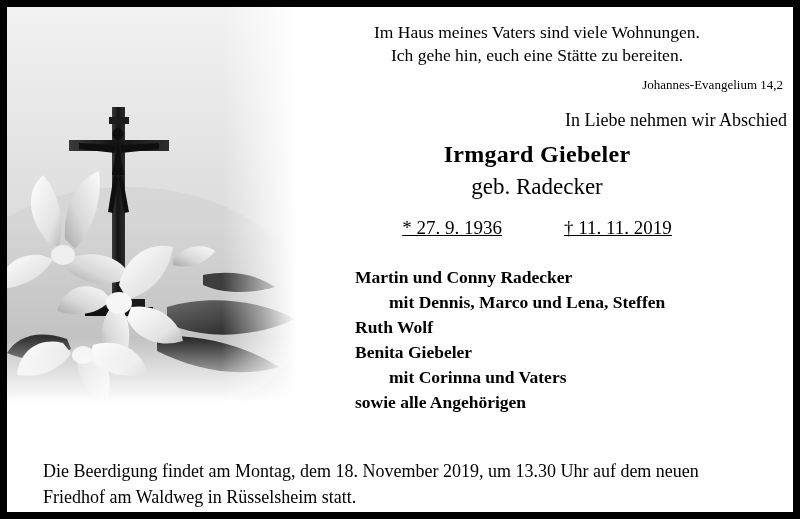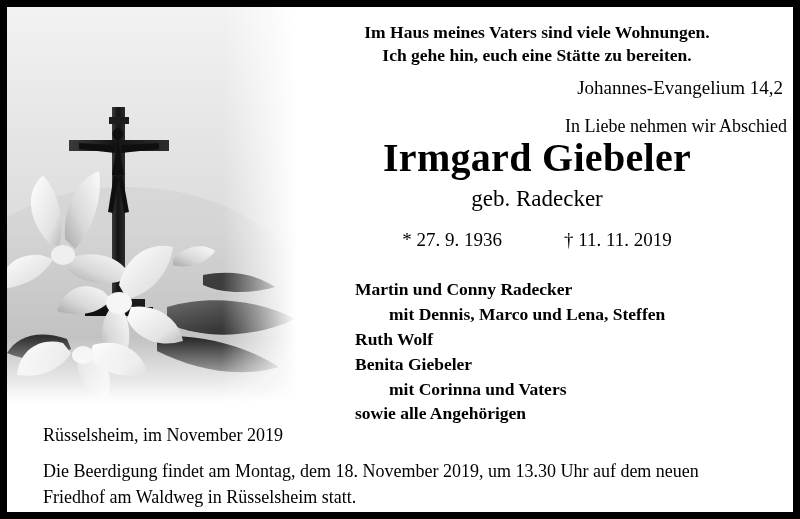--- a/index.html
+++ b/index.html
@@ -45,50 +45,51 @@
   .content {
     position: absolute;
     left: 280px;
     top: 14px;
     width: 500px;
   }
   .verse {
     text-align: center;
     font-size: 17.5px;
     line-height: 1.32;
-    font-weight: bold;
   }
   .verse div { white-space: nowrap; }
   .verse-source {
     text-align: right;
-    font-size: 19px;
+    font-size: 13px;
     margin-top: 10px;
     padding-right: 4px;
   }
   .farewell {
     text-align: right;
     font-size: 18px;
     margin-top: 17px;
   }
   .name {
     text-align: center;
-    font-size: 40px;
+    font-size: 24px;
     font-weight: bold;
     letter-spacing: 0.3px;
+    margin-top: 11px;
     line-height: 1.05;
   }
   .maiden {
     text-align: center;
     font-size: 23px;
     margin-top: 7px;
   }
   .dates {
     text-align: center;
     font-size: 19px;
     margin-top: 17px;
+    text-decoration: underline;
   }
   .dates .birth { margin-right: 62px; }
 
   .family {
     margin-top: 26px;
     font-size: 17.5px;
     font-weight: bold;
     line-height: 1.42;
     padding-left: 68px;
   }
@@ -240,21 +241,20 @@
       <div class="family">
         <div>Martin und Conny Radecker</div>
         <div class="indent">mit Dennis, Marco und Lena, Steffen</div>
         <div>Ruth Wolf</div>
         <div>Benita Giebeler</div>
         <div class="indent">mit Corinna und Vaters</div>
         <div>sowie alle Angehörigen</div>
       </div>
     </div>
 
-    <div class="place">Rüsselsheim, im November 2019</div>
 
     <div class="burial">
       <div>Die Beerdigung findet am Montag, dem 18. November 2019, um 13.30 Uhr auf dem neuen</div>
       <div>Friedhof am Waldweg in Rüsselsheim statt.</div>
     </div>
 
   </div>
 </div>
 
 </body></html>

